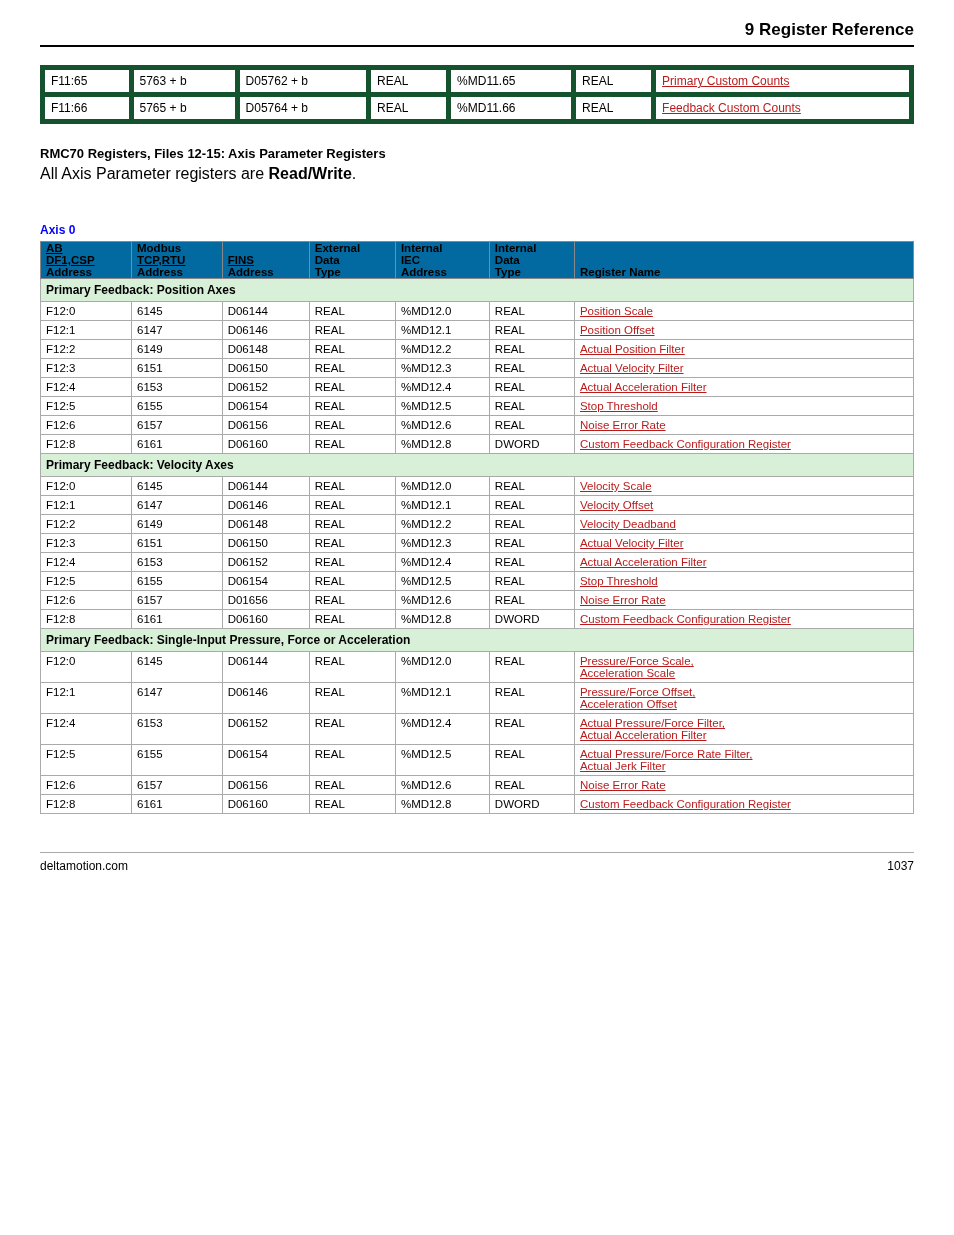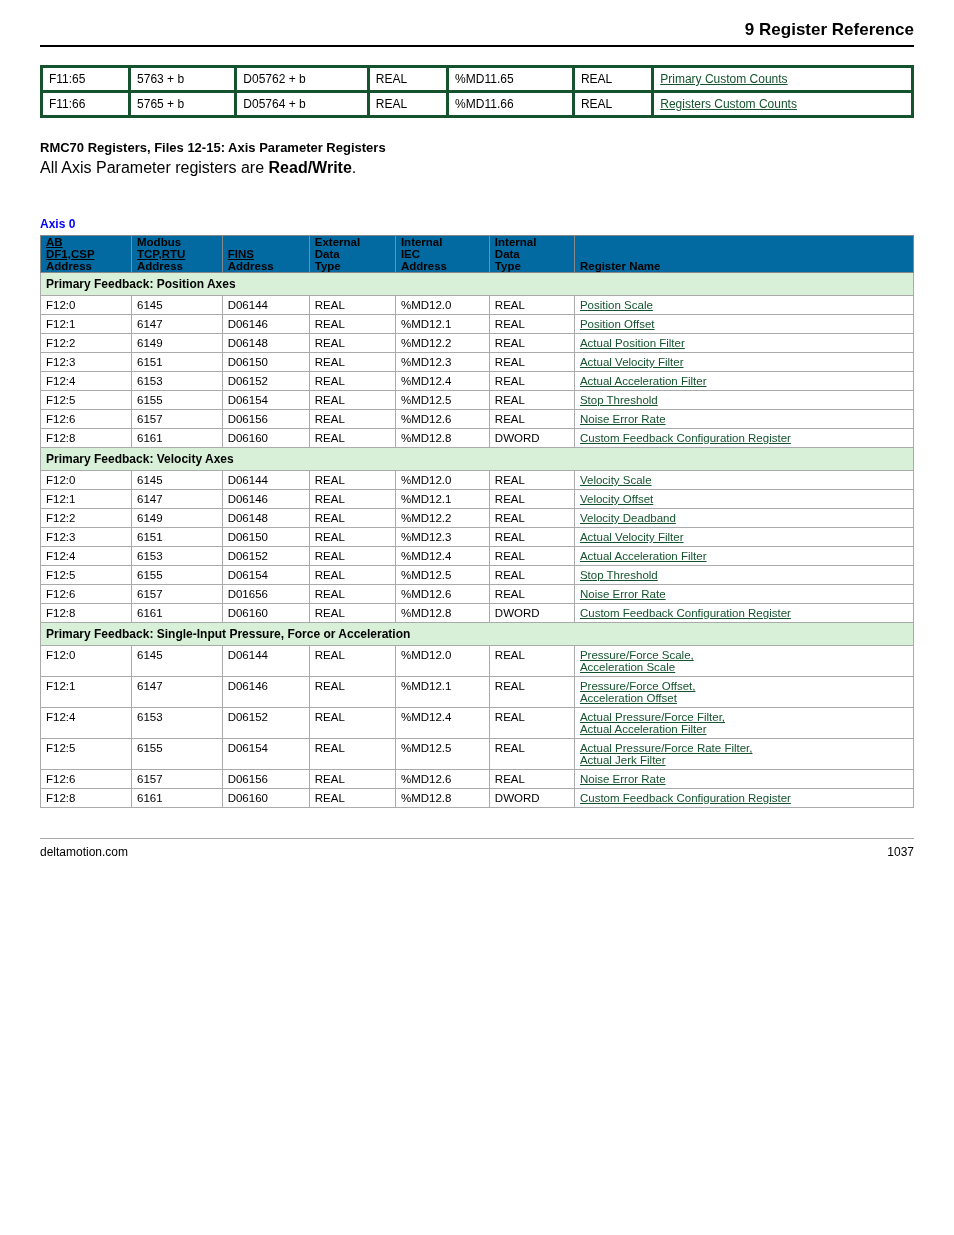--- a/index.html
+++ b/index.html
@@ -20,26 +20,26 @@
       border-bottom: 2px solid #000;
       padding-bottom: 5px;
     }
     .top-table {
       width: 100%;
       border-collapse: collapse;
       margin: 18px 0 22px 0;
       font-size: 12px;
     }
     .top-table td {
-      border: 3px solid #14532d;
+      border: 5px solid #14532d;
       padding: 4px 6px;
       vertical-align: top;
     }
     .top-table td a, a {
-      color: #14532d;
+      color: #b91c1c;
     }
     .section-title {
       font-weight: bold;
       font-size: 13px;
       margin-bottom: 4px;
     }
     .section-desc {
       font-size: 16px;
       margin-bottom: 4px;
     }
@@ -75,21 +75,21 @@
       background: #d8f0d8;
       font-weight: bold;
       font-size: 12px;
       border: 1px solid #aaa;
       padding: 4px 5px;
       margin-top: 32px;
     }
     .footer {
       display: flex;
       justify-content: space-between;
-      margin-top: 30px;
+      margin-top: 38px;
       font-size: 12px;
       border-top: 1px solid #aaa;
       padding-top: 6px;
     }
   </style>
 </head>
 <body>
 
 <div class="header-right">
   <span>9  Register Reference</span>
@@ -106,21 +106,21 @@
         <td>REAL</td>
         <td><a href="#">Primary Custom Counts</a></td>
       </tr>
       <tr>
         <td>F11:66</td>
         <td>5765 + b</td>
         <td>D05764 + b</td>
         <td>REAL</td>
         <td>%MD11.66</td>
         <td>REAL</td>
-        <td><a href="#">Registers Custom Counts</a></td>
+        <td><a href="#">Feedback Custom Counts</a></td>
       </tr>
     </tbody>
 </table>
 
 <div class="section-title">
   <span>RMC70 Registers, Files 12-15: Axis Parameter Registers</span>
 </div>
 <div class="section-desc">
   <span>All Axis Parameter registers are </span><strong>Read/Write</strong><span>.</span>
 </div>

